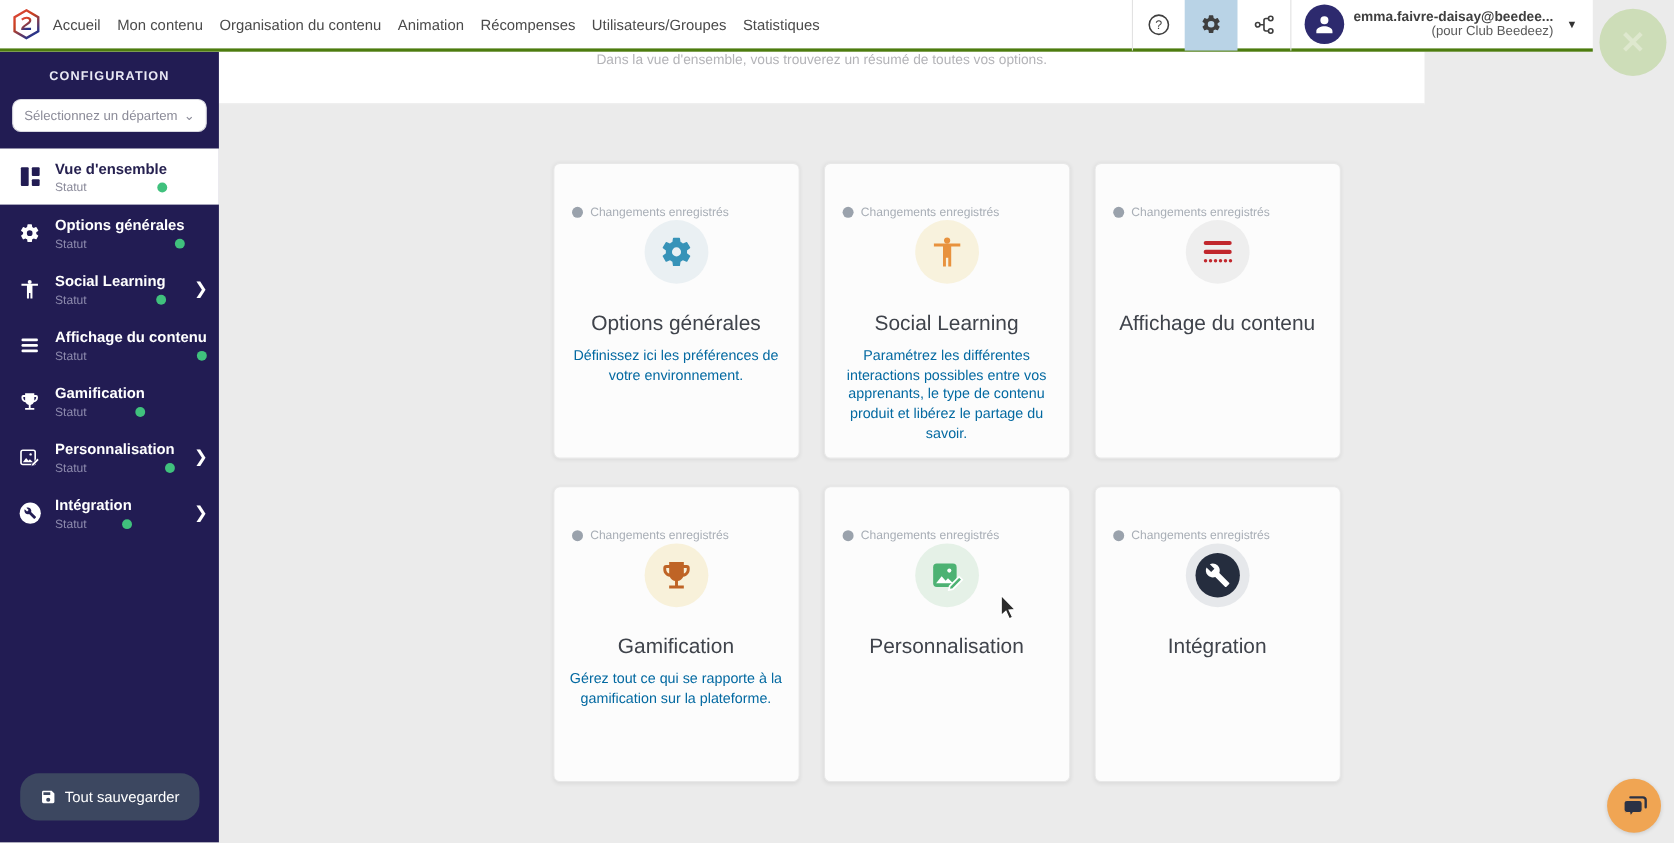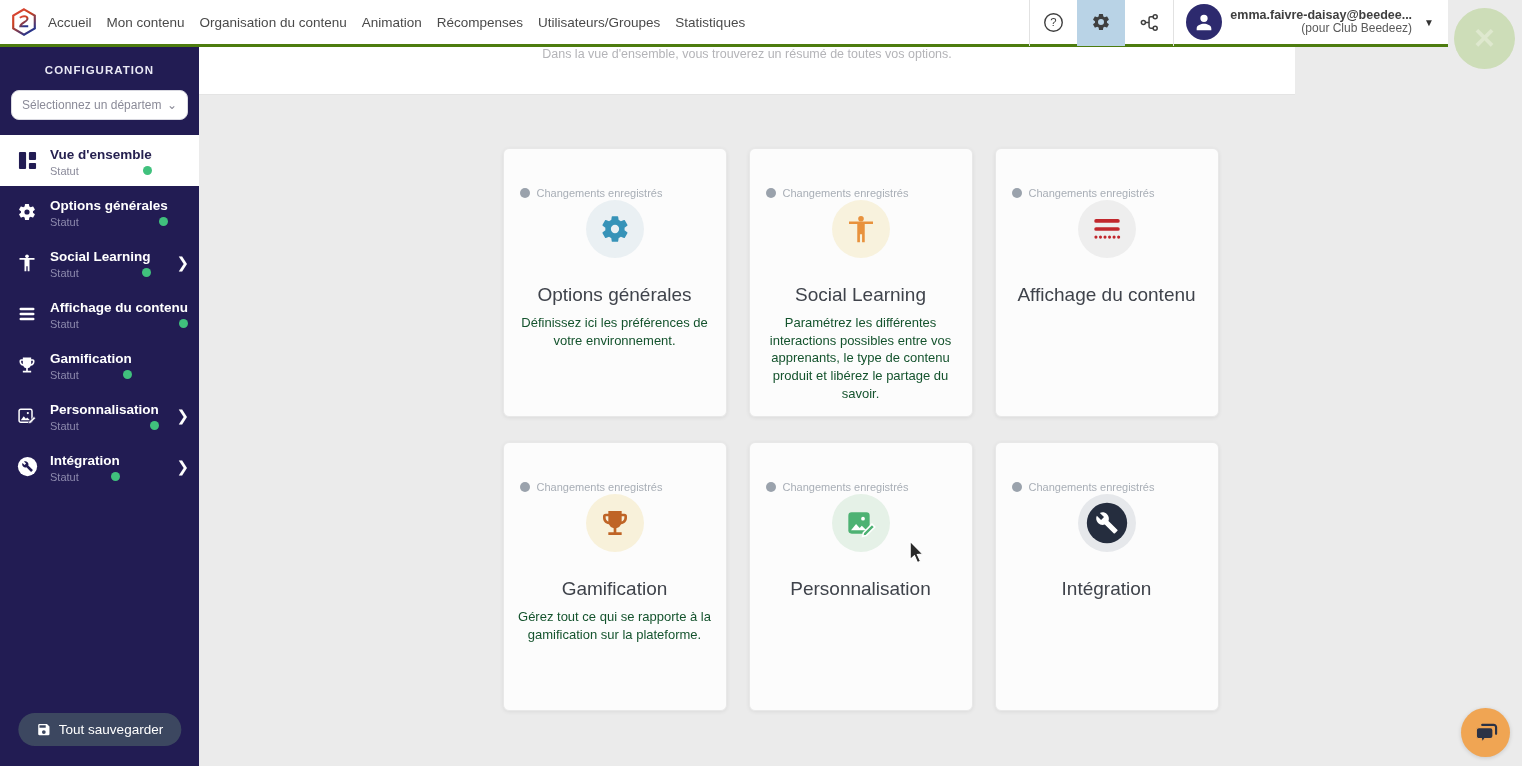--- a/index.html
+++ b/index.html
@@ -45,41 +45,41 @@
   .sb-item .sb-label { font-size:13.5px; color:#ffffff; font-weight:bold; }
   .sb-item .sb-status { font-size:11px; color:#8d8aad; display:flex; align-items:center; gap:5px; margin-top:2px;justify-content:space-between; }
   .dot { width:9px; height:9px; border-radius:50%; background:#40c17d; display:inline-block; }
   .sb-item .chevron { margin-left:auto; color:#ffffff; font-size:15px; line-height:1; }
   .sb-item.active { background:#ffffff; }
   .sb-item.active .sb-icon { color:#221c53; }
   .sb-item.active .sb-label { color:#262150; }
   .sb-item.active .sb-status { color:#8a8a9a; }
   .sb-save { position:absolute; bottom:20px; left:50%; transform:translateX(-50%);
              background:#3c4760; border:none; color:#ffffff; font-size:13.5px;
-             font-family:inherit; border-radius:17px; height:33px; padding:0 18px;
+             font-family:inherit; border-radius:17px; height:43px; padding:0 18px;
              display:flex; align-items:center; gap:8px; cursor:pointer; white-space:nowrap; }
 
   
   .banner { position:absolute; top:47px; left:199px; width:1096px; height:48px;
             background:#ffffff; display:flex; align-items:flex-start; justify-content:center;
             border-bottom:1px solid #e4e4e4; z-index:5; }
   .banner-text { font-size:12.5px; color:#b4b4b8; }
   main.content { position:absolute; top:95px; left:199px; width:1323px; height:671px; }
   .cards { width:716px; margin:53px auto 0 auto; display:grid;
            grid-template-columns:repeat(3,224px); grid-column-gap:22px; grid-row-gap:25px; }
   .card { width:224px; height:269px; background:#fcfcfc; border:1px solid #e8e8e8;
           border-radius:6px; box-shadow:0 1px 4px rgba(0,0,0,0.07); position:relative;
           cursor:pointer; }
   .card-status { position:absolute; top:14px; left:16px; display:flex; align-items:center; gap:7px;margin-top:24px; }
   .card-status .sdot { width:10px; height:10px; border-radius:50%; background:#9aa2ac; }
   .card-status .stext { font-size:11px; color:#a8aeb6; }
   .icon-circle { width:58px; height:58px; border-radius:50%; margin:51px auto 0 auto;
                  display:flex; align-items:center; justify-content:center; }
   .card-title { text-align:center; margin-top:26px; font-size:19px; color:#3f434b; font-weight:500; }
-  .card-desc { text-align:center; margin:8px 13px 0 13px; font-size:13px; color:#14532d; line-height:1.36; }
+  .card-desc { text-align:center; margin:8px 13px 0 13px; font-size:13px; color:#0369a1; line-height:1.36; }
 
   
   .gif-close { position:absolute; top:8px; right:7px; width:61px; height:61px; border-radius:50%;
                background:#cbdcb4; opacity:0.92; z-index:40; display:flex; align-items:center;
                justify-content:center; cursor:pointer; }
   .gif-close span { color:#dde8cc; font-size:28px; font-weight:bold; }
   .chat-fab { position:absolute; right:12px; bottom:9px; width:49px; height:49px; border-radius:50%;
               background:#f0a553; border:none; display:flex; align-items:center; justify-content:center;
               cursor:pointer; z-index:40; box-shadow:0 1px 4px rgba(0,0,0,0.15); }
   .cursor { position:absolute; left:908px; top:540px; z-index:50; pointer-events:none; }

